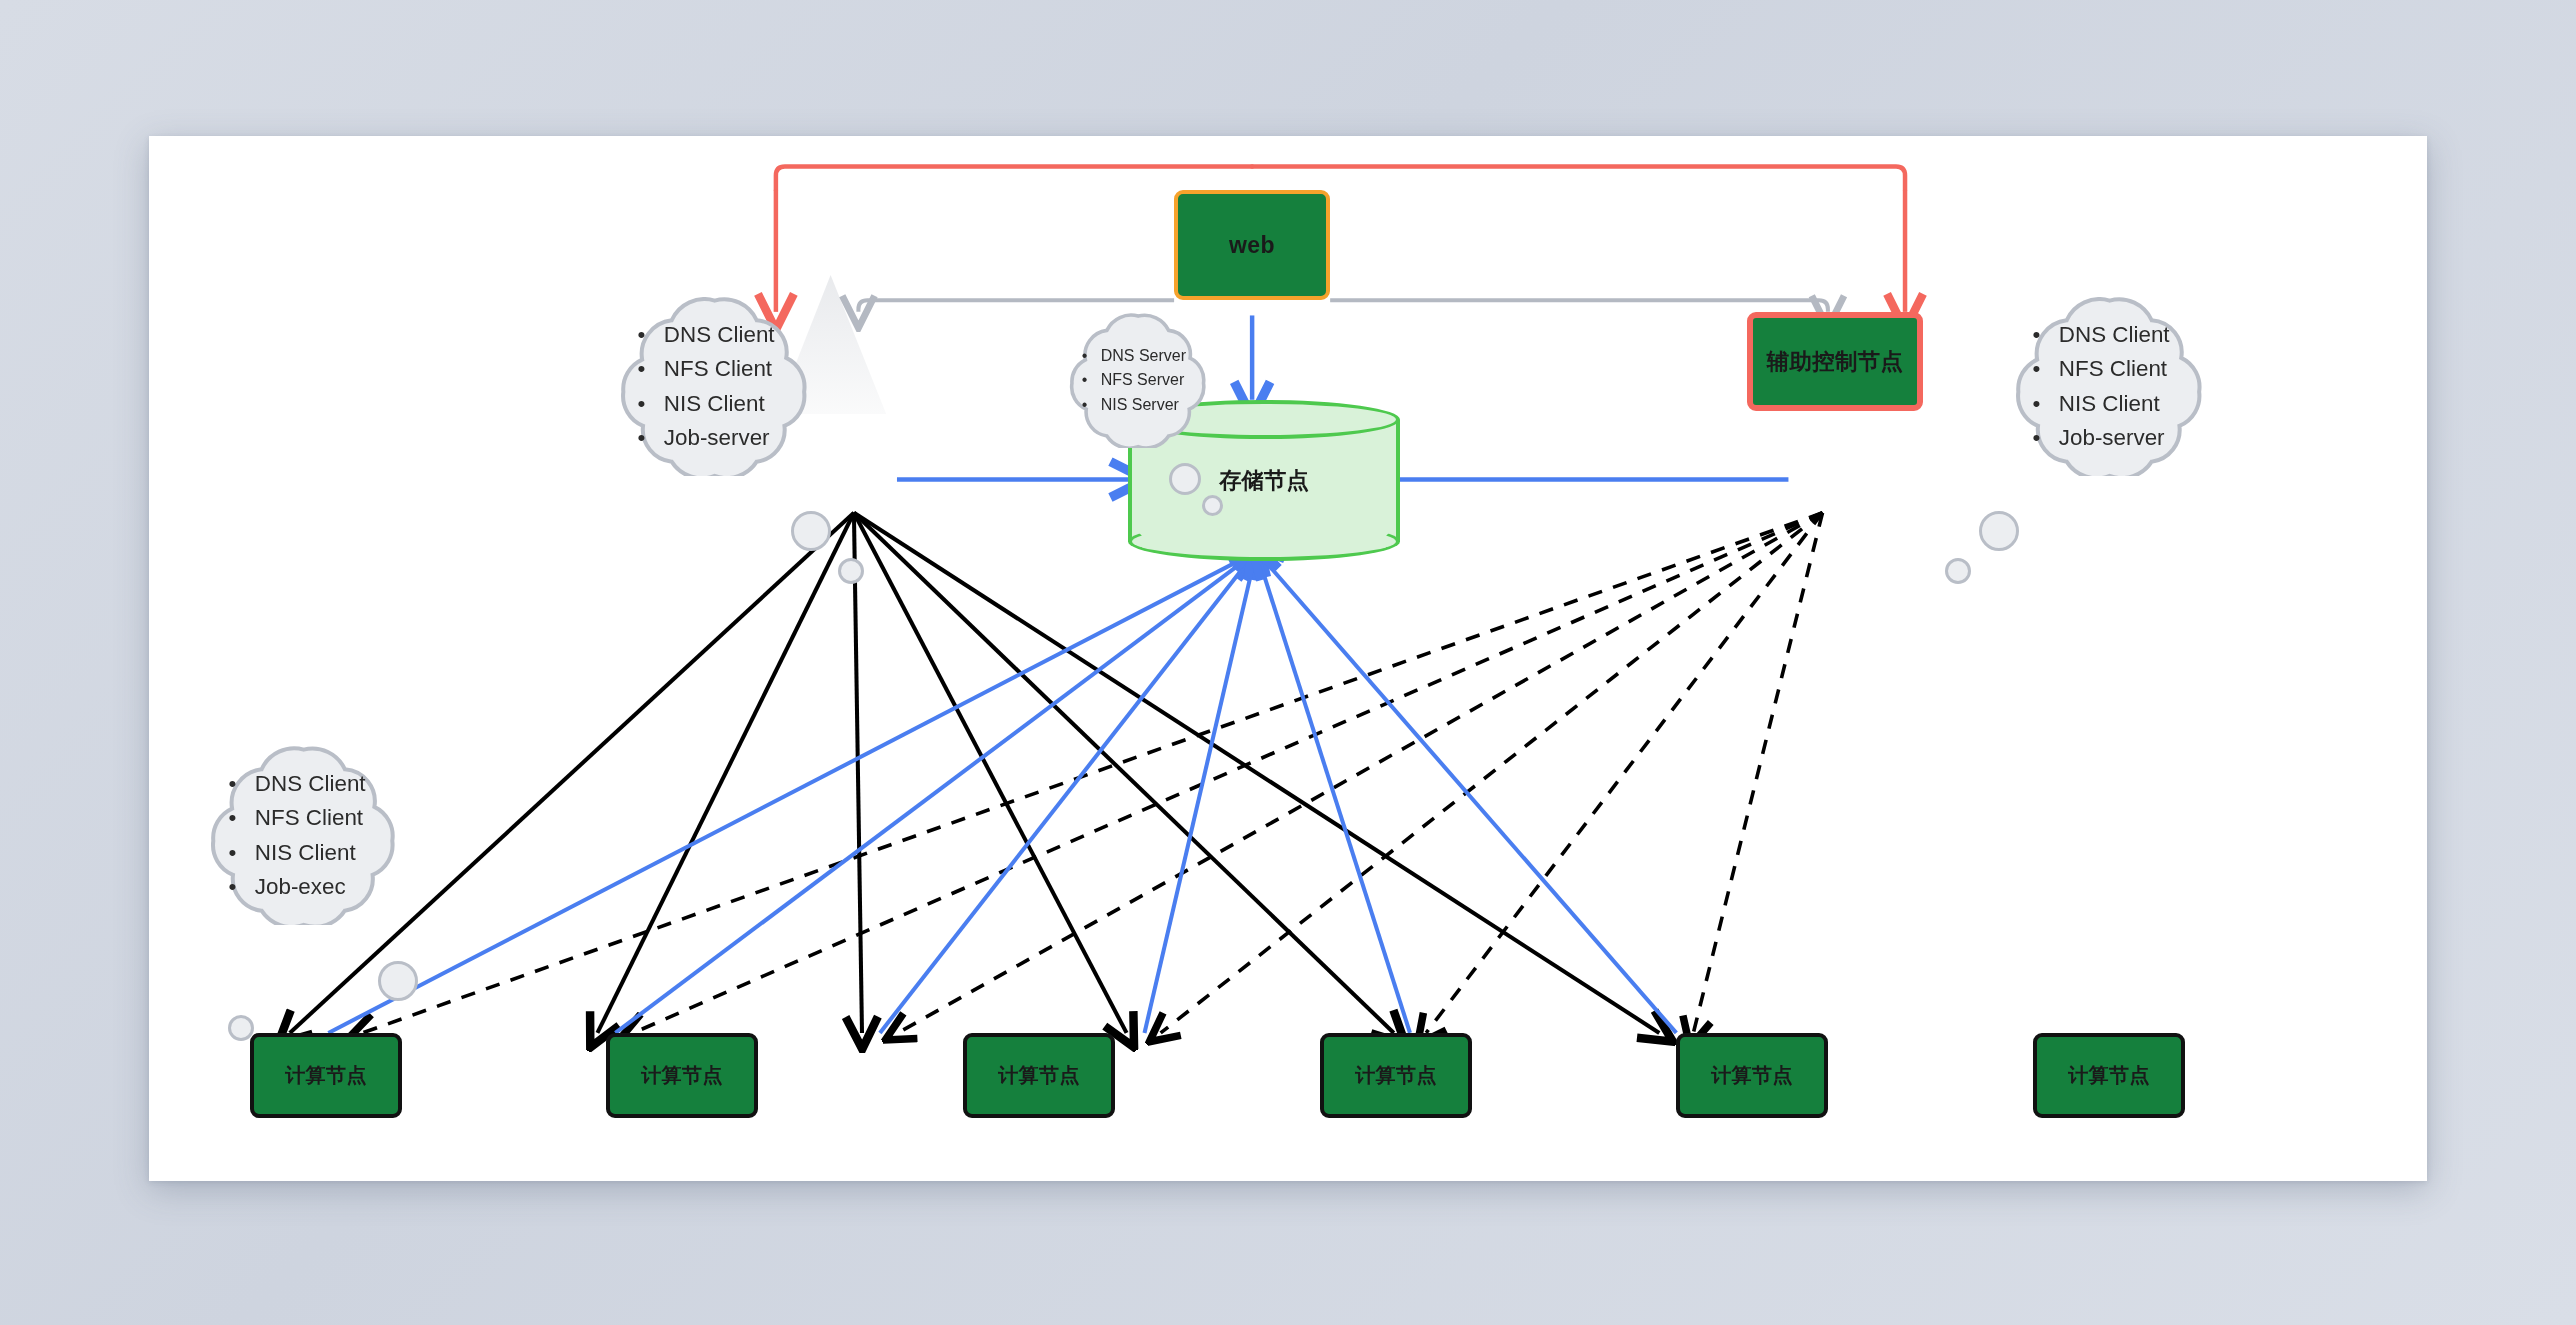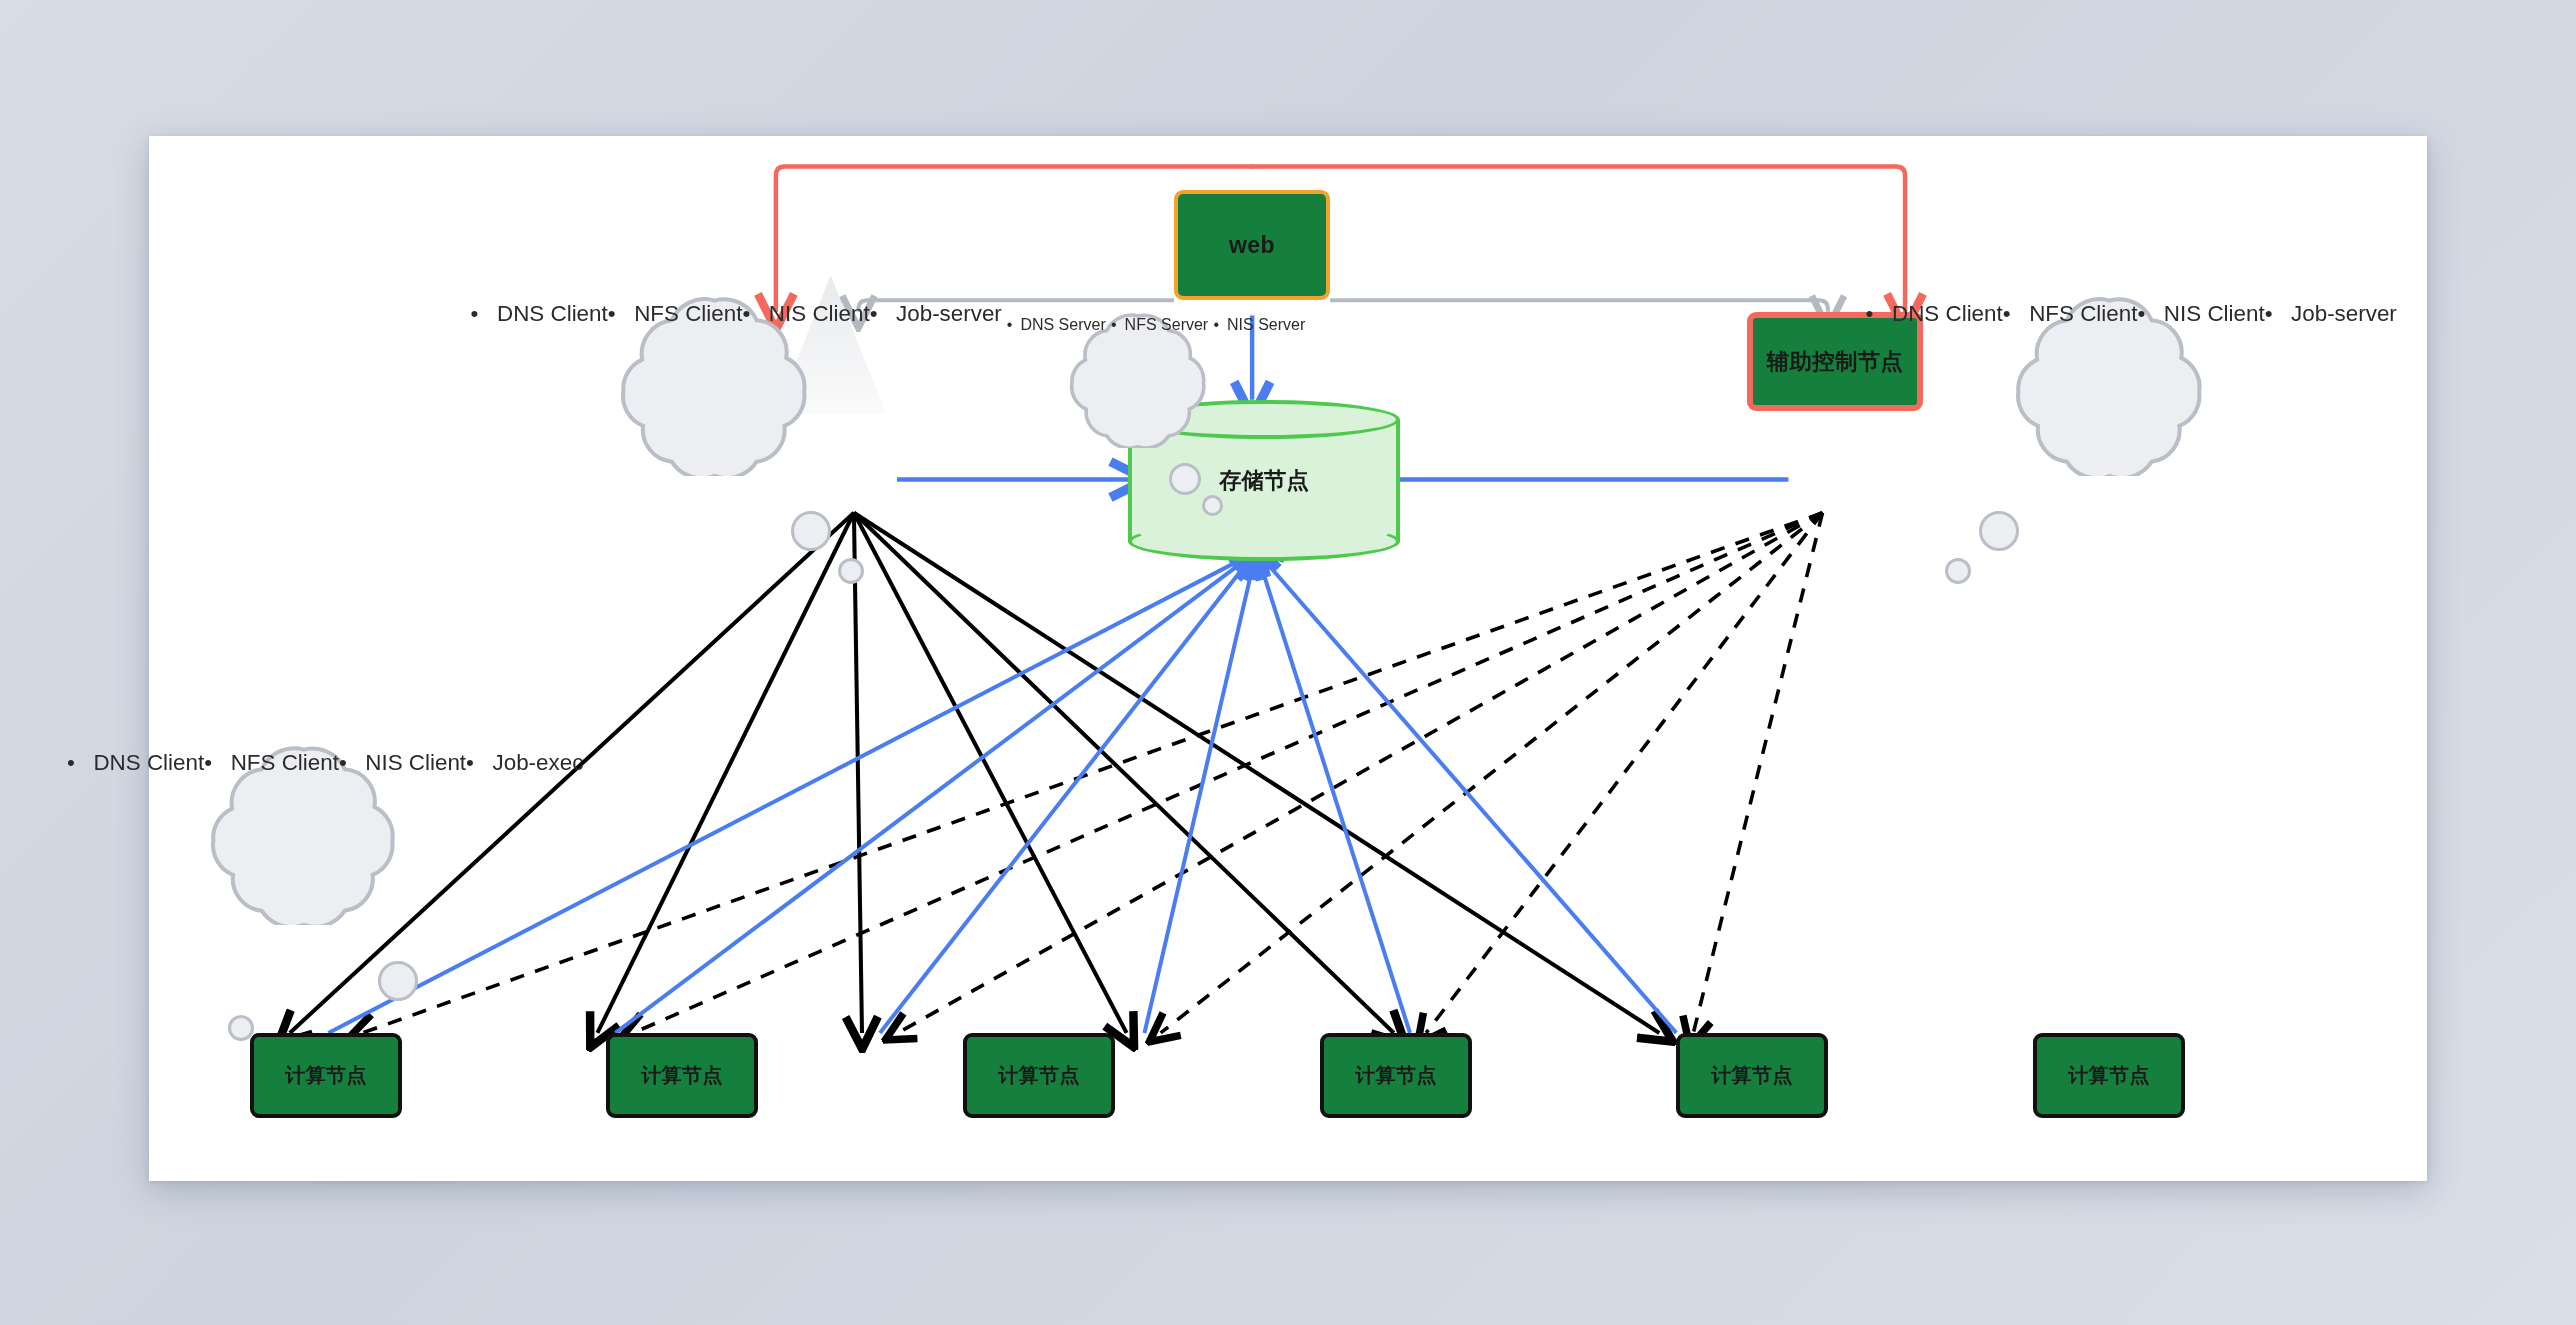--- a/index.html
+++ b/index.html
@@ -37,21 +37,21 @@
   .cyl .top,.cyl .bot{position:absolute;left:0;width:100%;height:39px;box-sizing:border-box;
     border:4.5px solid #4ec94e;border-radius:50%;background:#d9f2d9;}
   .cyl .top{top:0;}
   .cyl .bot{bottom:0;border-top-color:transparent;background:#d9f2d9;}
   .cyl .lbl{position:absolute;left:0;top:0;width:100%;height:100%;
     display:flex;align-items:center;justify-content:center;font-weight:bold;font-size:22.4px;color:#1a1a1a;}
 
   
   .cloud{position:absolute;}
   .cloud .list{position:absolute;left:0;top:0;width:100%;height:100%;
-    display:flex;flex-direction:row;align-items:flex-start;justify-content:center;
+    display:flex;flex-direction:column;align-items:flex-start;justify-content:center;
     padding-left:20%;box-sizing:border-box;}
   .cloud .li{color:#2b2b2b;white-space:nowrap;line-height:1.52;}
   .cloud .li::before{content:"\2022";display:inline-block;width:1.0em;margin-right:.18em;}
   .cloud.big .li{font-size:22.4px;}
   .cloud.sml .li{font-size:16px;}
   .bub{position:absolute;border:3.6px solid #b9bec7;background:#eceef1;border-radius:50%;}
 </style>
 </head>
 <body>
 
@@ -166,21 +166,21 @@
     <div class="list">
       <div class="li">DNS Client</div>
       <div class="li">NFS Client</div>
       <div class="li">NIS Client</div>
       <div class="li">Job-server</div>
     </div>
   </div>
   <div class="bub" style="left:642px;top:375px;width:34px;height:34px;"></div>
   <div class="bub" style="left:689px;top:422px;width:20px;height:20px;"></div>
 
-  <div class="cloud sml" style="left:897px;top:177px;width:179px;height:135px;text-align:center;">
+  <div class="cloud sml" style="left:897px;top:177px;width:179px;height:135px;">
     <svg viewBox="0 0 200 150" style="position:absolute;left:0;top:0;width:100%;height:100%;">
       <path d="M44,52 a28,28 0 0 1 24,-33 a30,30 0 0 1 35,-16 a30,30 0 0 1 34,16 a27,27 0 0 1 24,31
                a27,27 0 0 1 15,28 a27,27 0 0 1 -16,29 a27,27 0 0 1 -23,30 a30,30 0 0 1 -34,12
                a30,30 0 0 1 -35,-12 a27,27 0 0 1 -23,-30 a27,27 0 0 1 -16,-29 a27,27 0 0 1 15,-26 Z" fill="#eceef1" stroke="#b9bec7" stroke-width="4"></path>
     </svg>
     <div class="list">
       <div class="li">DNS Server</div>
       <div class="li">NFS Server</div>
       <div class="li">NIS Server</div>
     </div>

